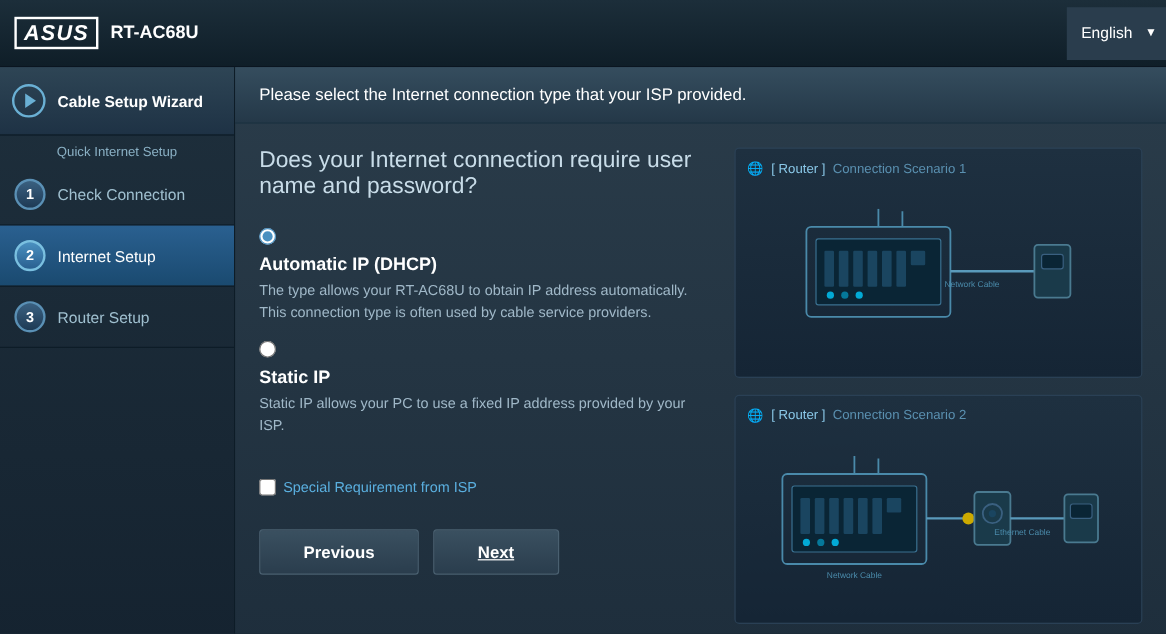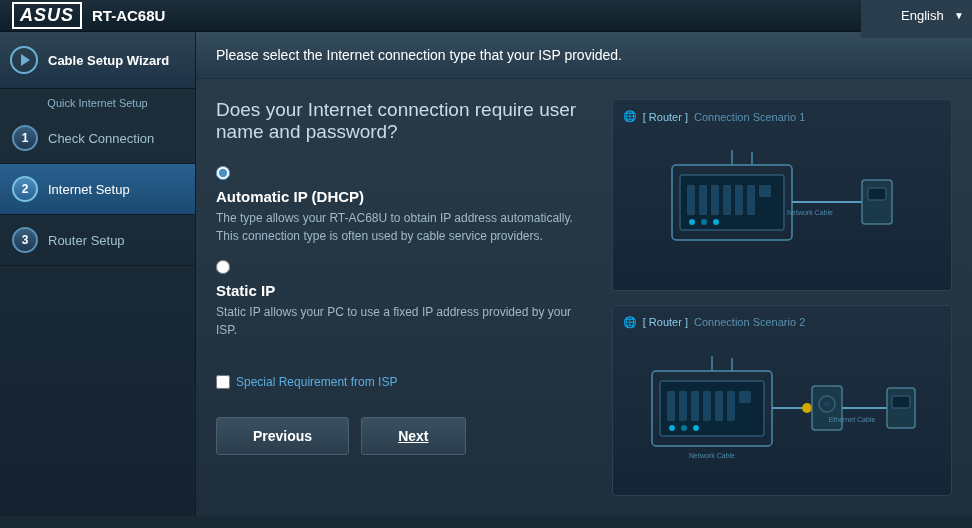--- a/index.html
+++ b/index.html
@@ -6,21 +6,21 @@
     body {
       width: 972px;
       height: 528px;
       font-family: Arial, sans-serif;
       background: #1a2a35;
       overflow: hidden;
     }
 
     
     .header {
-      height: 32px;
+      height: 56px;
       background: linear-gradient(to bottom, #1c2e3a, #0f1e28);
       display: flex;
       align-items: center;
       justify-content: space-between;
       border-bottom: 1px solid #0a1520;
     }
     .header-logo {
       display: flex;
       align-items: center;
       padding-left: 12px;
@@ -40,21 +40,20 @@
       font-size: 15px;
       font-weight: bold;
     }
     .lang-container {
       position: relative;
       height: 44px;
       display: flex;
       align-items: center;
       background: #2a3d4d;
       padding-right: 4px;
-      padding-left: 28px;
     }
     .lang-container select {
       background: transparent;
       border: none;
       color: white;
       font-size: 13px;
       cursor: pointer;
       padding: 0 24px 0 12px;
       appearance: none;
       height: 100%;

